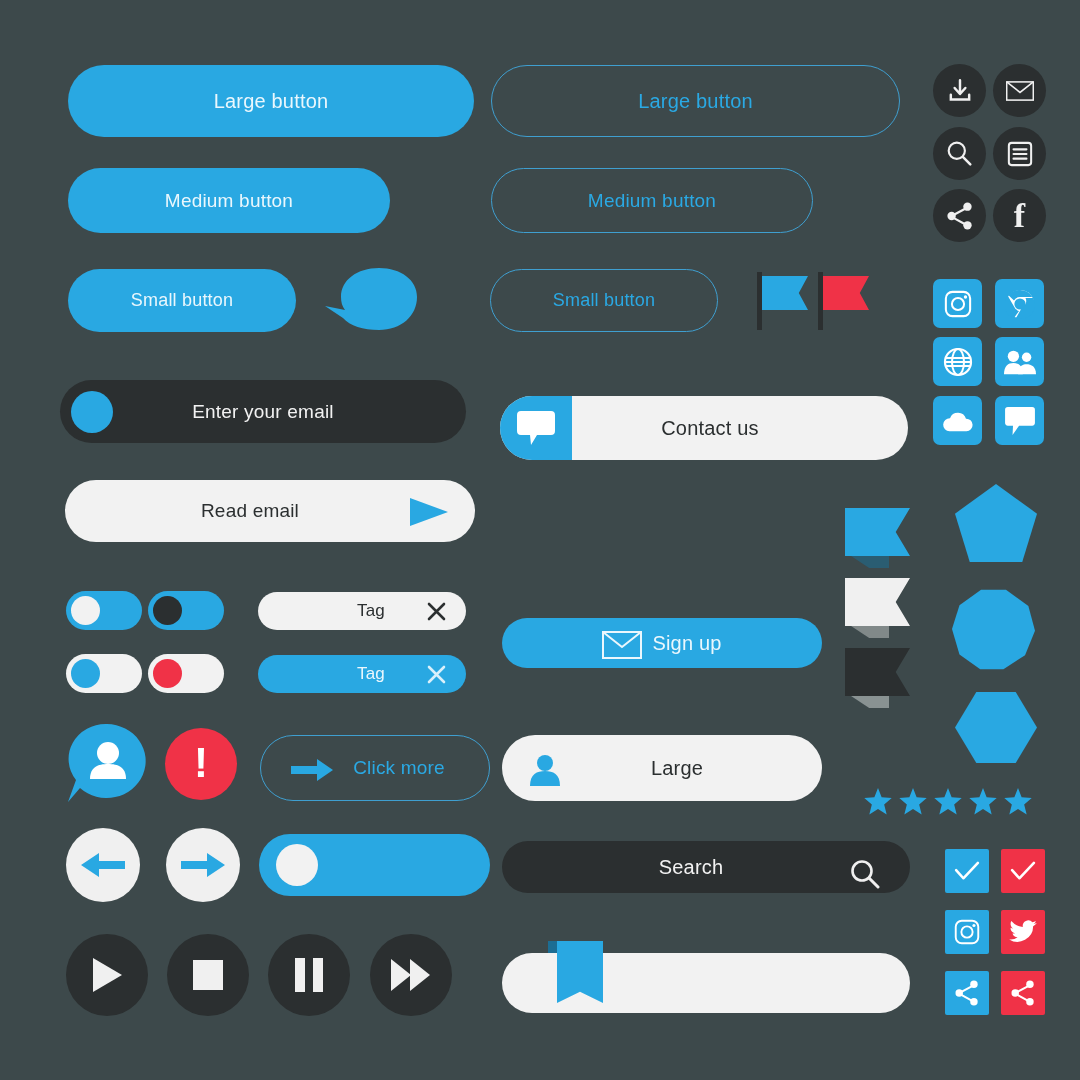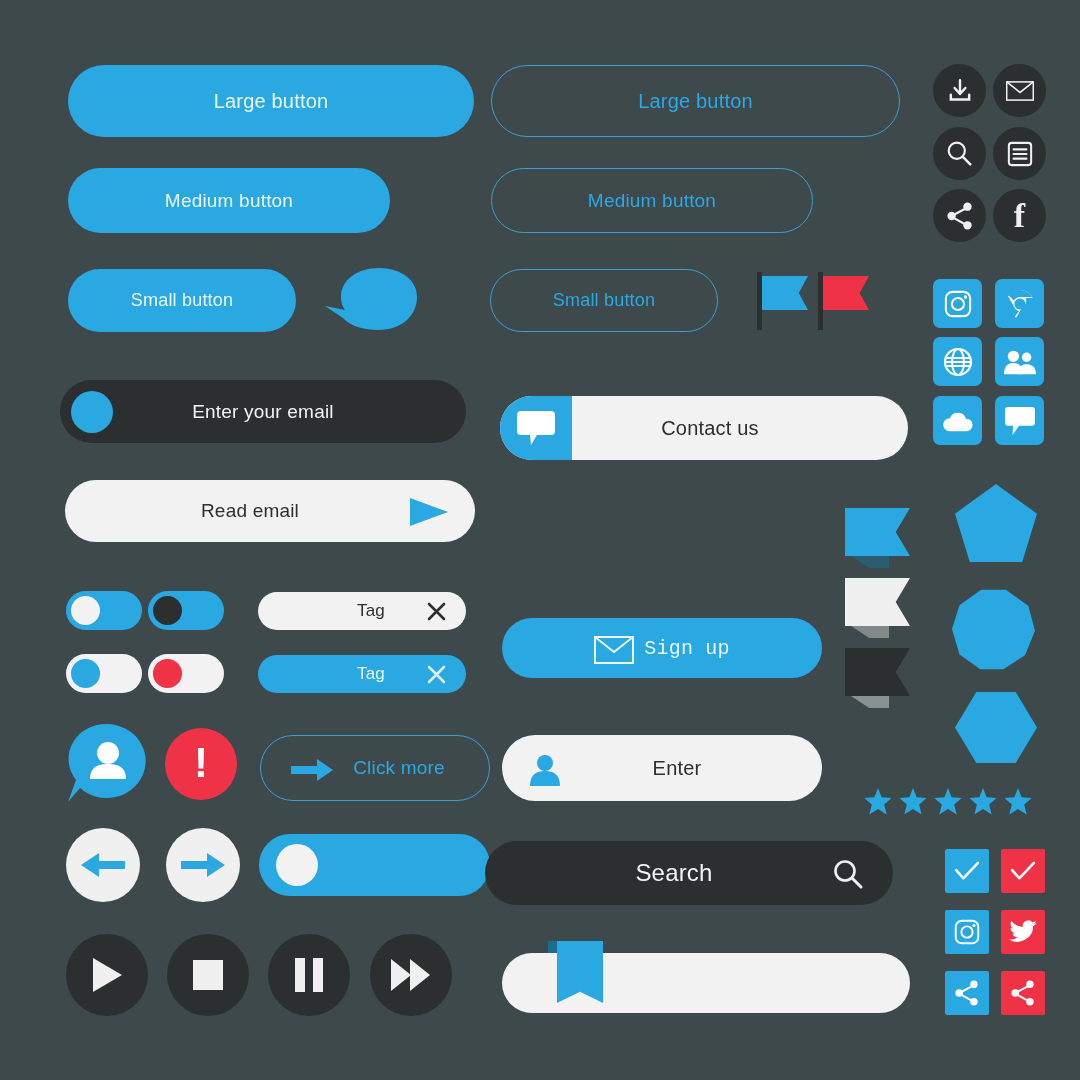--- a/index.html
+++ b/index.html
@@ -241,41 +241,41 @@
   </div>
   <div class="abs" style="left:845px;top:578px;width:65px;height:56px;">
     <div class="ribbon-tail" style="left:0;top:44px;width:44px;height:16px;background:#b9bdbd;"></div>
     <div class="ribbon" style="left:0;top:0;width:65px;height:48px;background:#f0f0f0;"></div>
   </div>
   <div class="abs" style="left:845px;top:648px;width:65px;height:56px;">
     <div class="ribbon-tail" style="left:0;top:44px;width:44px;height:16px;background:#c9cdcd;"></div>
     <div class="ribbon" style="left:0;top:0;width:65px;height:48px;background:#2b2f30;"></div>
   </div>
 
-  <div class="abs pill pill-filled" style="left:502px;top:618px;width:320px;height:60px;font-size:20px;font-family:Liberation Mono, monospace;">
+  <div class="abs pill pill-filled" style="left:502px;top:618px;width:320px;height:50px;font-size:20px;">
     <span style="margin-right:10px;margin-top:3px;">
       <svg width="40" height="28" viewBox="0 0 40 28">
           <rect x="1" y="1" width="38" height="26" fill="none" stroke="#eaf7fd" stroke-width="2"></rect>
           <path d="M1 1 L20 16 L39 1" fill="none" stroke="#eaf7fd" stroke-width="2"></path>
         </svg>
     </span>
     <span class="label">Sign up</span>
   </div>
 
   <div class="abs pill pill-light" style="left:502px;top:735px;width:320px;height:66px;font-size:20px;">
     <span class="abs" style="left:26px;top:19px;">
       <svg width="34" height="32" viewBox="0 0 34 32">
           <circle cx="17" cy="9" r="8" fill="#29a8e2"></circle>
           <path d="M2 32 C2 20 9 17 17 17 C25 17 32 20 32 32 Z" fill="#29a8e2"></path>
         </svg>
     </span>
-    <span class="label" style="margin-left:30px;">Enter</span>
-  </div>
-
-  <div class="abs pill pill-dark" style="left:485px;top:841px;width:408px;height:64px;font-size:24px;">
+    <span class="label" style="margin-left:30px;">Large</span>
+  </div>
+
+  <div class="abs pill pill-dark" style="left:502px;top:841px;width:408px;height:52px;font-size:20px;">
     <span class="label" style="margin-left:-30px;">Search</span>
     <span class="abs" style="right:30px;top:18px;">
       <svg width="30" height="30" viewBox="0 0 30 30">
           <circle cx="12" cy="12" r="9.5" fill="none" stroke="#f0f0f0" stroke-width="2.6"></circle>
           <path d="M19 19 L28 28" stroke="#f0f0f0" stroke-width="3" stroke-linecap="round"></path>
         </svg>
     </span>
   </div>
 
   <div class="abs" style="left:502px;top:941px;width:408px;height:72px;">

